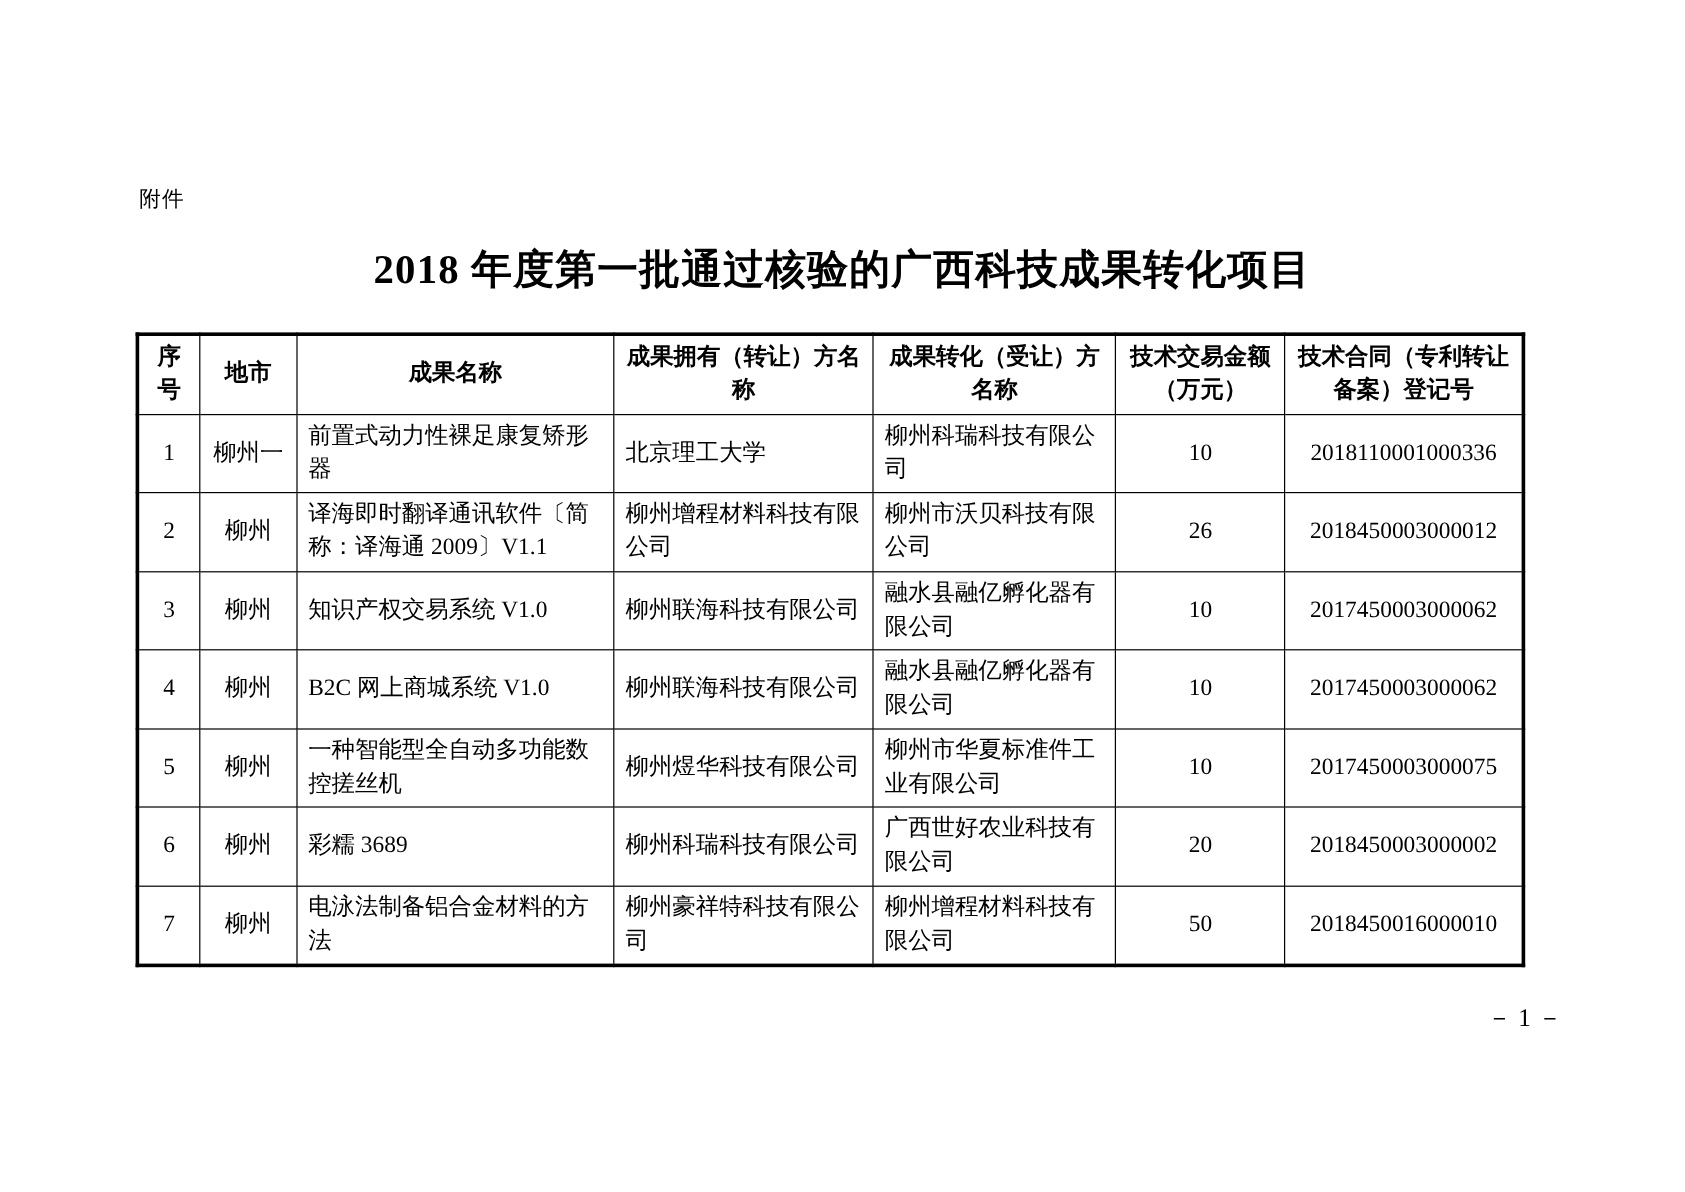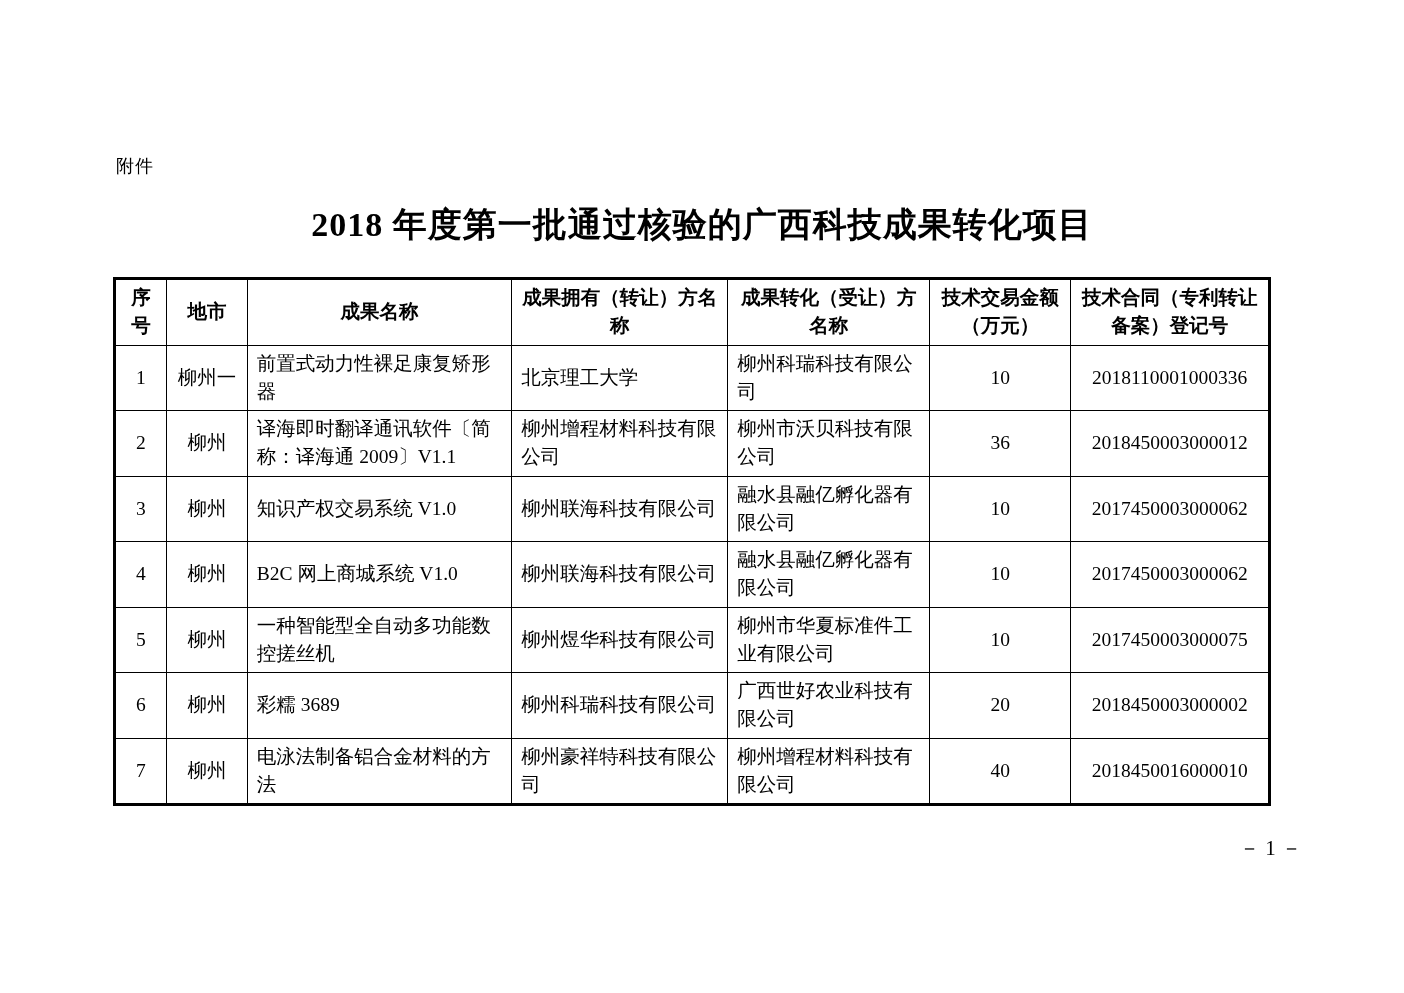--- a/index.html
+++ b/index.html
@@ -57,21 +57,21 @@
     text-align: center;
     height: 61px;
     font-family: "Liberation Serif", "DejaVu Serif", serif;
   }
   table.results td {
     height: 61px;
   }
   .col0 { width: 4.5%; }
   .col1 { width: 7.0%; }
   .col2 { width: 22.9%; margin-top: 33px; }
-  .col3 { width: 18.7%; }
+  .col3 { width: 18.7%; font-family: Liberation Mono, monospace; }
   .col4 { width: 17.5%; margin-top: 36px; }
   .col5 { width: 12.2%; }
   .col6 { width: 17.2%; }
   td.al { text-align: left; }
   td.ac { text-align: center; }
   .page-number {
     position: absolute;
     right: 102px;
     top: 834px;
     font-size: 21px;
@@ -105,21 +105,21 @@
         <td class="col4 al">柳州科瑞科技有限公司</td>
         <td class="col5 ac">10</td>
         <td class="col6 ac">2018110001000336</td>
       </tr>
       <tr>
         <td class="col0 ac">2</td>
         <td class="col1 ac">柳州</td>
         <td class="col2 al">译海即时翻译通讯软件〔简称：译海通 2009〕V1.1</td>
         <td class="col3 al">柳州增程材料科技有限公司</td>
         <td class="col4 al">柳州市沃贝科技有限公司</td>
-        <td class="col5 ac">36</td>
+        <td class="col5 ac">26</td>
         <td class="col6 ac">2018450003000012</td>
       </tr>
       <tr>
         <td class="col0 ac">3</td>
         <td class="col1 ac">柳州</td>
         <td class="col2 al">知识产权交易系统 V1.0</td>
         <td class="col3 al">柳州联海科技有限公司</td>
         <td class="col4 al">融水县融亿孵化器有限公司</td>
         <td class="col5 ac">10</td>
         <td class="col6 ac">2017450003000062</td>
@@ -150,19 +150,19 @@
         <td class="col4 al">广西世好农业科技有限公司</td>
         <td class="col5 ac">20</td>
         <td class="col6 ac">2018450003000002</td>
       </tr>
       <tr>
         <td class="col0 ac">7</td>
         <td class="col1 ac">柳州</td>
         <td class="col2 al">电泳法制备铝合金材料的方法</td>
         <td class="col3 al">柳州豪祥特科技有限公司</td>
         <td class="col4 al">柳州增程材料科技有限公司</td>
-        <td class="col5 ac">40</td>
+        <td class="col5 ac">50</td>
         <td class="col6 ac">2018450016000010</td>
       </tr>
     </tbody>
 </table>
 
 <div class="page-number">－ 1 －</div>
 
 </body></html>

